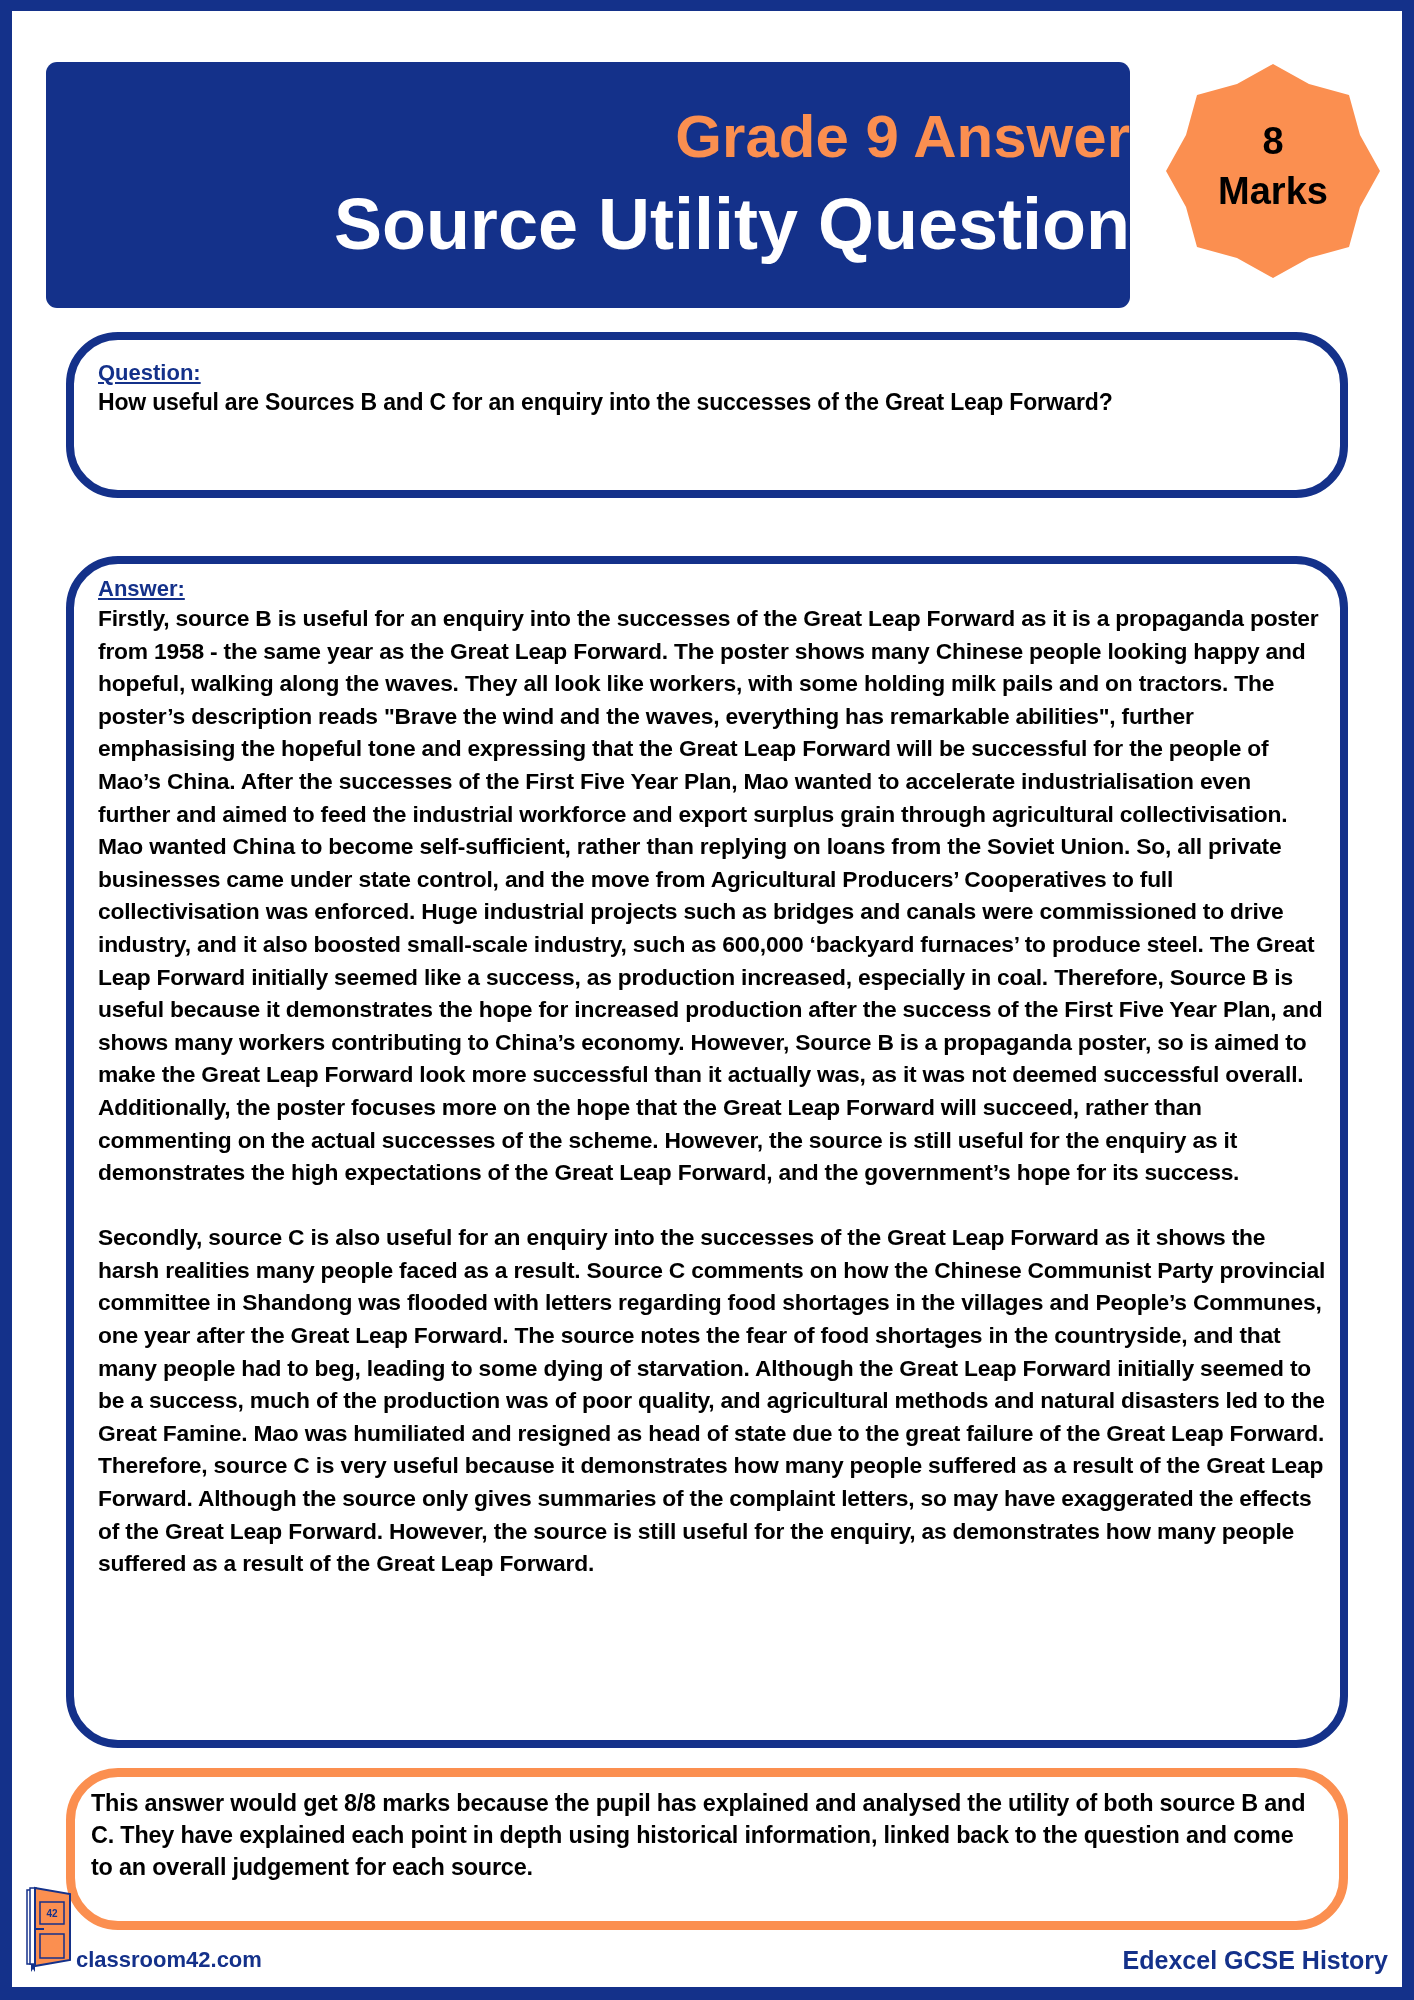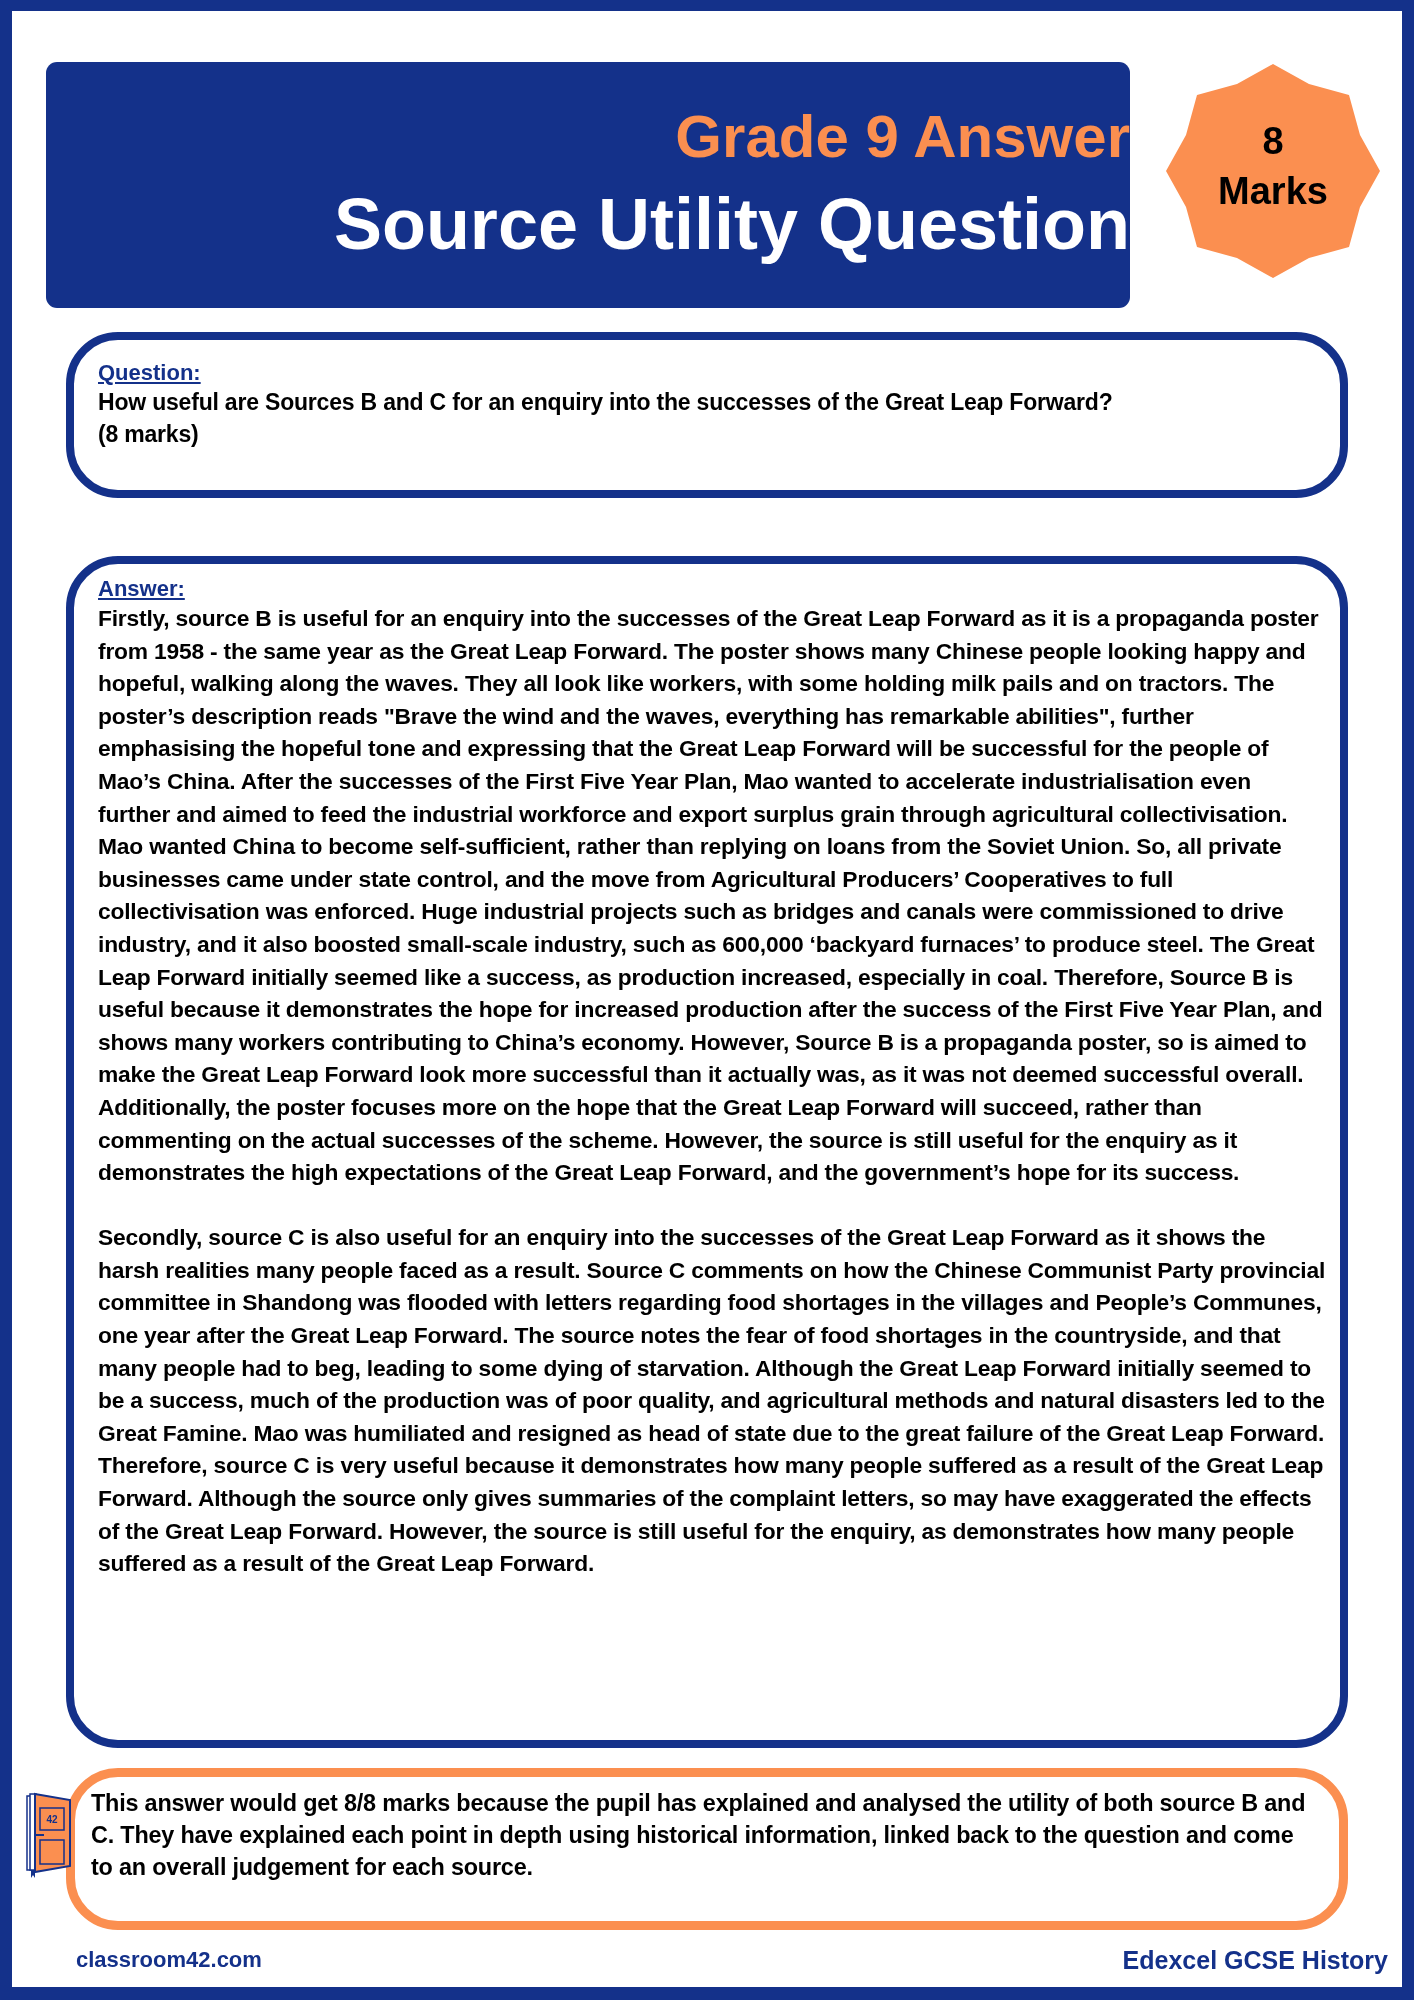--- a/index.html
+++ b/index.html
@@ -22,21 +22,21 @@
   .label.blue { color:#14318a; }
   .label.orange { color:#fb8f50; }
   .body-text { color:#000; font-weight:bold; font-size:22.6px; line-height:32.5px; margin:0; letter-spacing:-0.2px; }
   .q .inner { position:absolute; left:24px; top:20px; right:30px; }
   .q .body-text { line-height:32px; font-size:23px; }
   .a .inner { position:absolute; left:24px; top:12px; right:14px; }
   .a .body-text { font-size:22.8px; line-height:32.6px; }
   .a .para2 { margin-top:32.6px; }
   .f .inner { position:absolute; left:16px; top:10px; right:20px; }
   .f .body-text { font-size:23.4px; line-height:32px; }
-  .logo { position:absolute; left:26px; top:1792px; width:48px; height:86px; }
+  .logo { position:absolute; left:26px; top:1886px; width:48px; height:86px; }
   .site { position:absolute; left:76px; top:1944px; color:#14318a; font-weight:bold; font-size:22px; line-height:32px; }
   .subject { position:absolute; right:26px; top:1944px; color:#14318a; font-weight:bold; font-size:25px; line-height:32px; }
 </style>
 </head>
 <body>
 
 <div class="frame"></div>
 
 <div class="title-box">
   <div class="title-1">Grade 9 Answer</div>
@@ -50,21 +50,20 @@
   <div class="badge-text">
     <div>8</div>
     <div>Marks</div>
   </div>
 </div>
 
 <div class="card q">
   <div class="inner">
     <div class="label blue">Question:</div>
     <p class="body-text">How useful are Sources B and C for an enquiry into the successes of the Great Leap Forward?</p>
-    <p class="body-text">(8 marks)</p>
   </div>
 </div>
 
 <div class="card a">
   <div class="inner">
     <div class="label blue">Answer:</div>
     <p class="body-text">Firstly, source B is useful for an enquiry into the successes of the Great Leap Forward as it is a propaganda poster from 1958 - the same year as the Great Leap Forward. The poster shows many Chinese people looking happy and hopeful, walking along the waves. They all look like workers, with some holding milk pails and on tractors. The poster’s description reads "Brave the wind and the waves, everything has remarkable abilities", further emphasising the hopeful tone and expressing that the Great Leap Forward will be successful for the people of Mao’s China. After the successes of the First Five Year Plan, Mao wanted to accelerate industrialisation even further and aimed to feed the industrial workforce and export surplus grain through agricultural collectivisation. Mao wanted China to become self-sufficient, rather than replying on loans from the Soviet Union. So, all private businesses came under state control, and the move from Agricultural Producers’ Cooperatives to full collectivisation was enforced. Huge industrial projects such as bridges and canals were commissioned to drive industry, and it also boosted small-scale industry, such as 600,000 ‘backyard furnaces’ to produce steel. The Great Leap Forward initially seemed like a success, as production increased, especially in coal. Therefore, Source B is useful because it demonstrates the hope for increased production after the success of the First Five Year Plan, and shows many workers contributing to China’s economy. However, Source B is a propaganda poster, so is aimed to make the Great Leap Forward look more successful than it actually was, as it was not deemed successful overall. Additionally, the poster focuses more on the hope that the Great Leap Forward will succeed, rather than commenting on the actual successes of the scheme. However, the source is still useful for the enquiry as it demonstrates the high expectations of the Great Leap Forward, and the government’s hope for its success.</p>
     <p class="body-text para2">Secondly, source C is also useful for an enquiry into the successes of the Great Leap Forward as it shows the harsh realities many people faced as a result. Source C comments on how the Chinese Communist Party provincial committee in Shandong was flooded with letters regarding food shortages in the villages and People’s Communes, one year after the Great Leap Forward. The source notes the fear of food shortages in the countryside, and that many people had to beg, leading to some dying of starvation. Although the Great Leap Forward initially seemed to be a success, much of the production was of poor quality, and agricultural methods and natural disasters led to the Great Famine. Mao was humiliated and resigned as head of state due to the great failure of the Great Leap Forward. Therefore, source C is very useful because it demonstrates how many people suffered as a result of the Great Leap Forward. Although the source only gives summaries of the complaint letters, so may have exaggerated the effects of the Great Leap Forward. However, the source is still useful for the enquiry, as demonstrates how many people suffered as a result of the Great Leap Forward.</p>
   </div>
 </div>

